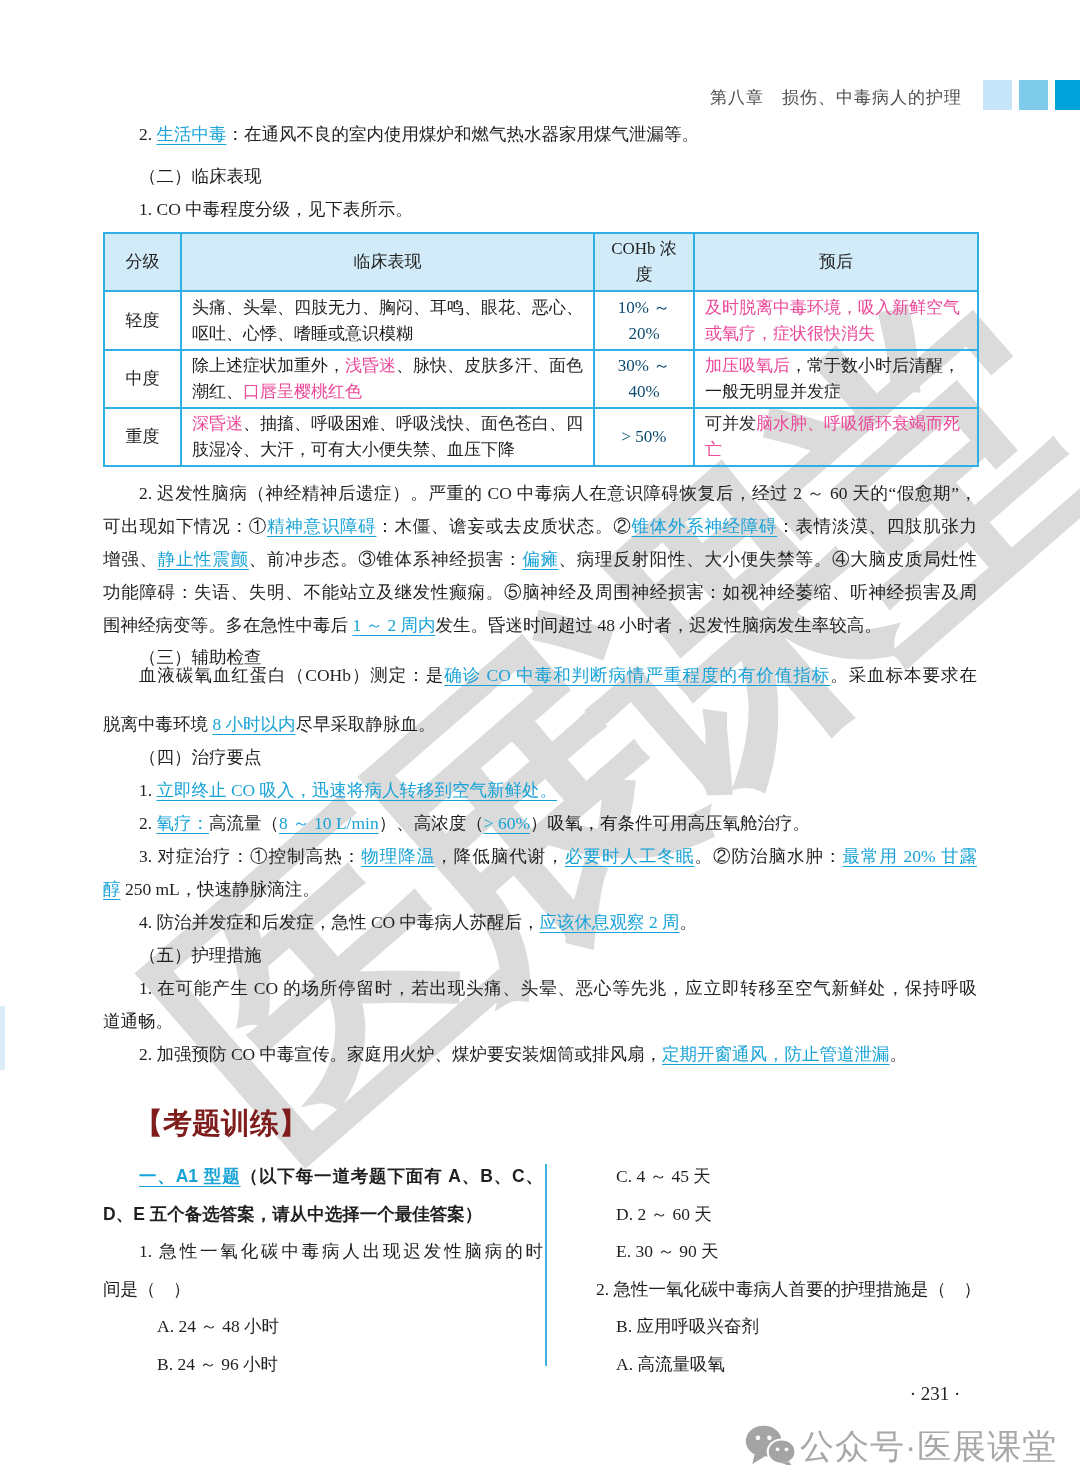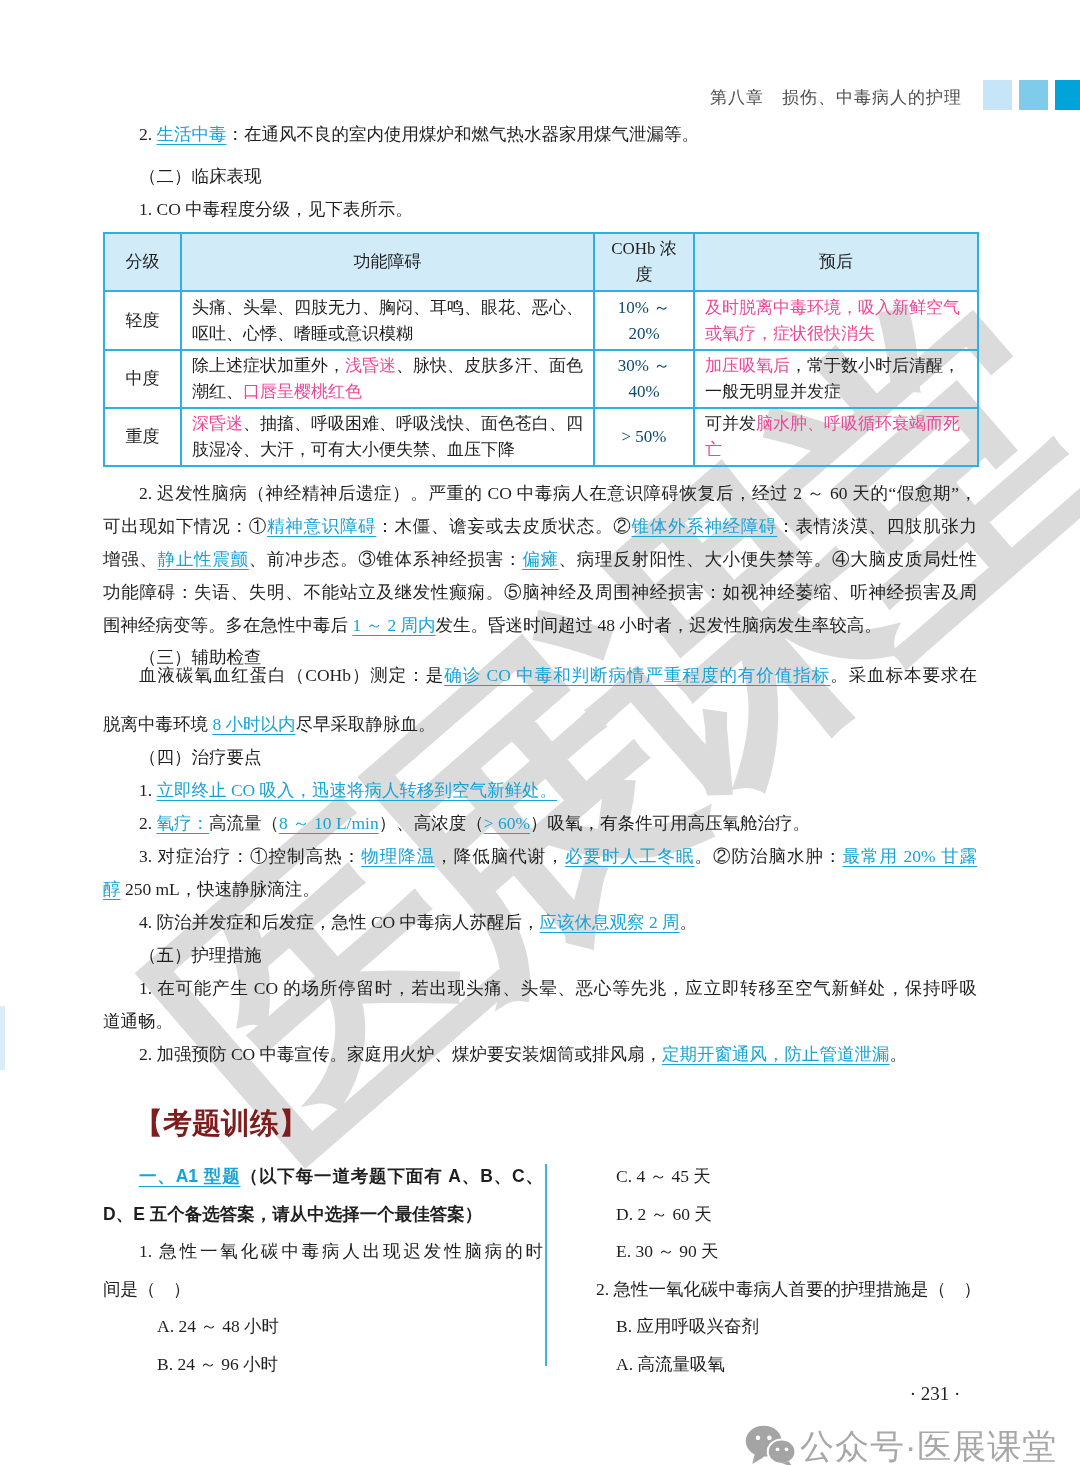--- a/index.html
+++ b/index.html
@@ -78,21 +78,21 @@
   <table class="tbl">
     <colgroup>
         <col style="width:77px">
         <col style="width:413px">
         <col style="width:100px">
         <col style="width:284px">
       </colgroup>
     <tbody>
         <tr>
       <th>分级</th>
-      <th>功能障碍</th>
+      <th>临床表现</th>
       <th>COHb 浓度</th>
       <th>预后</th>
     </tr>
     <tr class="r1">
       <td class="c-grade">轻度</td>
       <td class="c-clin"><span>头痛、头晕、四肢无力、胸闷、耳鸣、眼花、恶心、呕吐、心悸、嗜睡或意识模糊</span></td>
       <td class="c-cohb">10% ～ 20%</td>
       <td class="c-prog"><span class="cy">及时脱离中毒环境，吸入新鲜空气或氧疗，症状很快消失</span></td>
     </tr>
     <tr class="r2">

